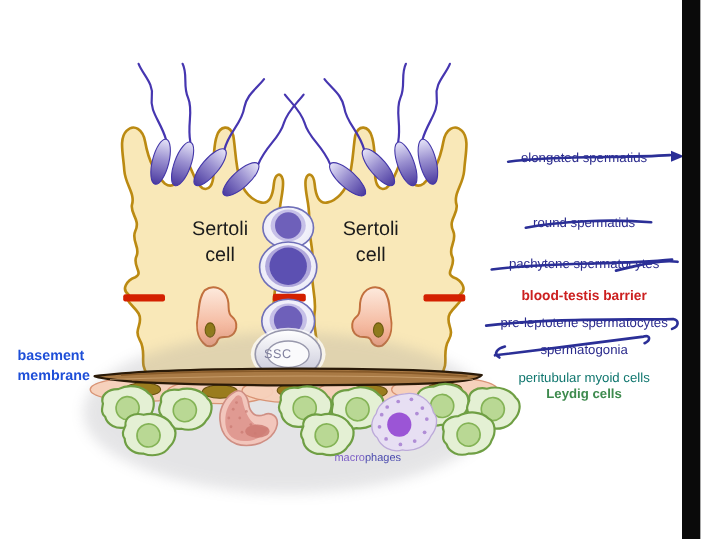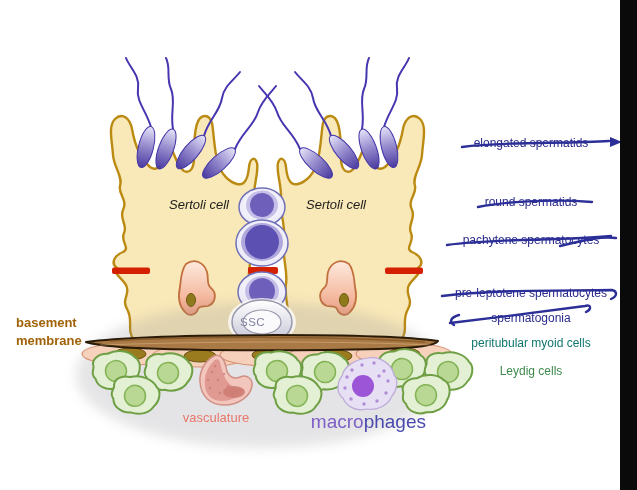--- a/index.html
+++ b/index.html
@@ -1,32 +1,32 @@
 <!DOCTYPE html>
 <html><head>
 <meta charset="utf-8">
 <style>
   html,body{margin:0;padding:0;background:#fff;}
   .stage{position:relative;width:637px;height:490px;background:#ffffff;overflow:hidden;
          font-family:"Liberation Sans",sans-serif;}
   svg{position:absolute;left:0;top:0;}
   .lbl{position:absolute;z-index:3;line-height:1.15;}
-  .sertoli-label{width:62px;text-align:left;font-size:13px;color:#1b1b1b;line-height:1.3;font-style:italic;}
+  .sertoli-label{width:62px;text-align:center;font-size:18px;color:#1b1b1b;line-height:1.3;}
   .sertoli-left{left:169px;top:197px;}
   .sertoli-right{left:306px;top:197px;}
   .ssc-label{left:240px;top:316px;width:44px;text-align:left;font-size:11.5px;color:#7f7f9d;letter-spacing:.5px;}
-  .bm-label{left:16px;top:314px;width:90px;font-size:13px;font-weight:bold;color:#a16207;line-height:1.35;}
+  .bm-label{left:16px;top:314px;width:90px;font-size:13px;font-weight:bold;color:#1d4ed8;line-height:1.35;}
   .vasc-label{left:156px;top:411px;width:120px;text-align:center;font-size:13px;color:#e8766b;}
-  .mac-label{left:304px;top:411px;width:122px;text-align:right;font-size:19px;}
+  .mac-label{left:304px;top:411px;width:122px;text-align:left;font-size:10px;}
   .mac1{color:#7d5fc6;} .mac2{color:#4a4aae;}
   .rlabel{left:435px;width:192px;text-align:center;font-size:12px;}
   .navy{color:#2a2a8c;} .red{color:#cc2020;font-weight:bold;font-size:12.5px;}
   .salmon{color:#0f766e;} .green{color:#3d8a4d;}
   .r1{top:137px;} .r2{top:196px;} .r3{top:234px;} .r4{top:262px;}
-  .r5{top:287px;} .r6{top:312px;} .r7{top:337px;} .r8{top:365px;}
+  .r5{top:287px;} .r6{top:312px;} .r7{top:337px;} .r8{top:352px;font-weight:bold;}
   .overlay{z-index:5;pointer-events:none;}
   .blackbar{position:absolute;left:620px;top:0;width:17px;height:490px;background:#0a0a0a;z-index:6;}
 </style>
 </head>
 <body>
 
 <div class="stage">
 
   <svg width="637" height="490" viewBox="0 0 637 490">
     <defs>
@@ -193,26 +193,26 @@
           <circle cx="379" cy="376" r="1.7"></circle>
       </g>
       <circle cx="363" cy="386" r="11" fill="#9b55d6"></circle>
     </g>
   </svg>
 
   <div class="lbl sertoli-label sertoli-left">Sertoli cell</div>
   <div class="lbl sertoli-label sertoli-right">Sertoli cell</div>
   <div class="lbl ssc-label">SSC</div>
   <div class="lbl bm-label">basement membrane</div>
-  <div class="lbl vasc-label">vasculature</div>
   <div class="lbl mac-label"><span class="mac1">macro</span><span class="mac2">phages</span></div>
 
   <div class="lbl rlabel navy r1">elongated spermatids</div>
   <div class="lbl rlabel navy r2">round spermatids</div>
   <div class="lbl rlabel navy r3">pachytene spermatocytes</div>
+  <div class="lbl rlabel red r4">blood-testis barrier</div>
   <div class="lbl rlabel navy r5">pre-leptotene spermatocytes</div>
   <div class="lbl rlabel navy r6">spermatogonia</div>
   <div class="lbl rlabel salmon r7">peritubular myoid cells</div>
   <div class="lbl rlabel green r8">Leydig cells</div>
 
   <svg class="overlay" width="637" height="490" viewBox="0 0 637 490">
     <g fill="none" stroke="#2b2f97" stroke-width="2.4" stroke-linecap="round">
       <path d="M462,147 C505,141 565,144 609,141"></path>
       <path d="M478,207 C508,201 556,199 592,202"></path>
       <path d="M447,245 C498,238 560,241 611,236"></path>

